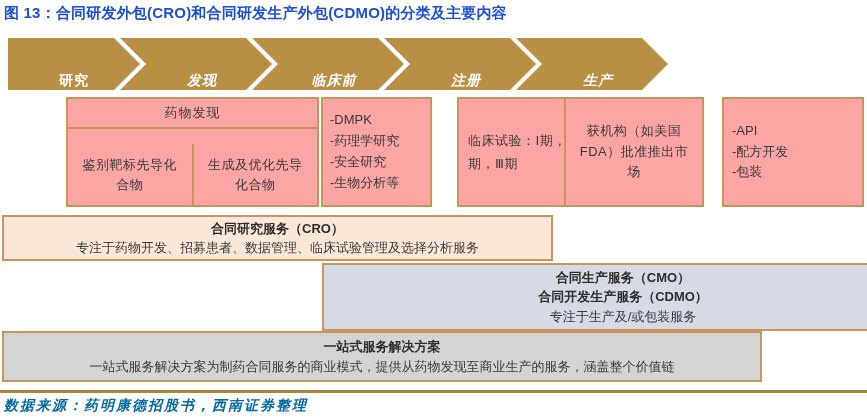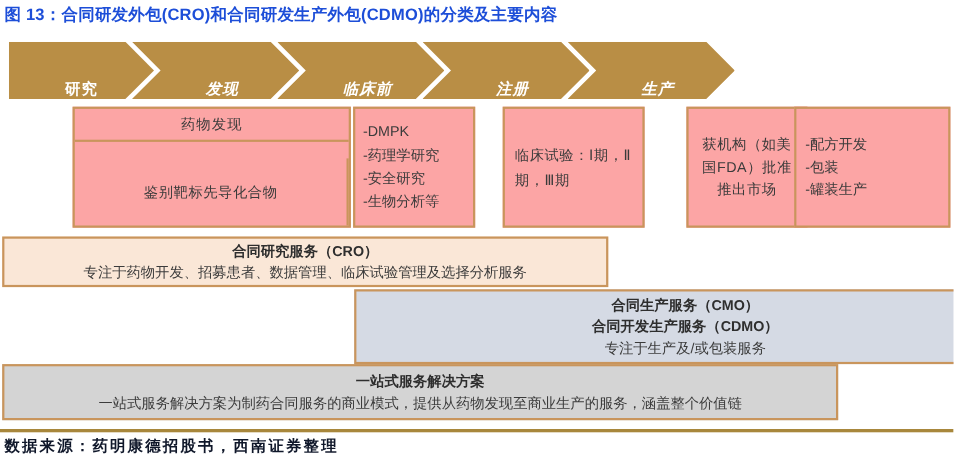--- a/index.html
+++ b/index.html
@@ -43,39 +43,39 @@
     padding:0 14px;line-height:1.5;letter-spacing:0.5px;margin-top:15px;
   }
   .discovery-cell.left{border-right:2px solid var(--border,#CE9A50);}
   .listbox{display:flex;flex-direction:column;justify-content:center;line-height:1.6;}
   .preclinical{left:321px;width:111px;padding-left:7px;}
   .clinical{
     left:457px;width:129px;display:flex;align-items:center;justify-content:center;
     text-align:left;padding:0 9px;line-height:1.8;letter-spacing:0.5px;
   }
   .registration{
-    left:624px;width:110px;display:flex;align-items:center;justify-content:center;
+    left:564px;width:140px;display:flex;align-items:center;justify-content:center;
     text-align:center;padding:14px 8px;line-height:1.6;letter-spacing:0.5px;
   }
   .production{left:722px;width:142px;padding-left:8px;}
   
   .band{
     position:absolute;box-sizing:border-box;border:2px solid var(--border,#C9955C);
     display:flex;flex-direction:column;align-items:center;justify-content:center;
     text-align:center;color:#3b3b3b;font-size:13px;line-height:1.5;
   }
   .band .bold{font-weight:bold;color:#2e2e2e;}
   .cro{left:2px;top:215px;width:551px;height:46px;background:var(--cro_fill,#FAE7D7);}
   .cmo{left:322px;top:263px;width:602px;height:68px;background:var(--cmo_fill,#D5DAE4);}
   .onestop{left:2px;top:331px;width:760px;height:51px;background:var(--onestop_fill,#D4D4D4);}
   
   .divider{position:absolute;left:0;top:390px;width:867px;height:3px;background:var(--divider,#A8873C);}
   .source{
     position:absolute;left:4px;top:397px;font-family:"DejaVu Serif","Liberation Serif",serif;
-    font-weight:bold;font-size:14px;color:#0f172a;letter-spacing:2px;white-space:nowrap;
+    font-style:italic;font-weight:bold;font-size:14px;color:#0369a1;letter-spacing:2px;white-space:nowrap;
   }
 </style>
 </head>
 <body>
 
 <div class="canvas">
 
   <div class="fig-title">图 13：合同研发外包(CRO)和合同研发生产外包(CDMO)的分类及主要内容</div>
 
   <div class="arrows">
@@ -93,42 +93,43 @@
     </div>
     <div class="arrow rest">
       <span>生产</span>
     </div>
   </div>
 
   <div class="box discovery">
     <div class="discovery-header">药物发现</div>
     <div class="discovery-body">
       <div class="discovery-cell left">鉴别靶标先导化合物</div>
+      <div class="discovery-cell">生成及优化先导化合物</div>
     </div>
   </div>
 
   <div class="box listbox preclinical">
     <div>-DMPK</div>
     <div>-药理学研究</div>
     <div>-安全研究</div>
     <div>-生物分析等</div>
   </div>
 
   <div class="box clinical">
     <span>临床试验：Ⅰ期，Ⅱ期，Ⅲ期</span>
   </div>
 
   <div class="box registration">
     <span>获机构（如美国FDA）批准推出市场</span>
   </div>
 
   <div class="box listbox production">
+    <div>-API</div>
     <div>-配方开发</div>
     <div>-包装</div>
-    <div>-罐装生产</div>
   </div>
 
   <div class="band cro">
     <div class="bold">合同研究服务（CRO）</div>
     <div>专注于药物开发、招募患者、数据管理、临床试验管理及选择分析服务</div>
   </div>
 
   <div class="band cmo">
     <div class="bold">合同生产服务（CMO）</div>
     <div class="bold">合同开发生产服务（CDMO）</div>

